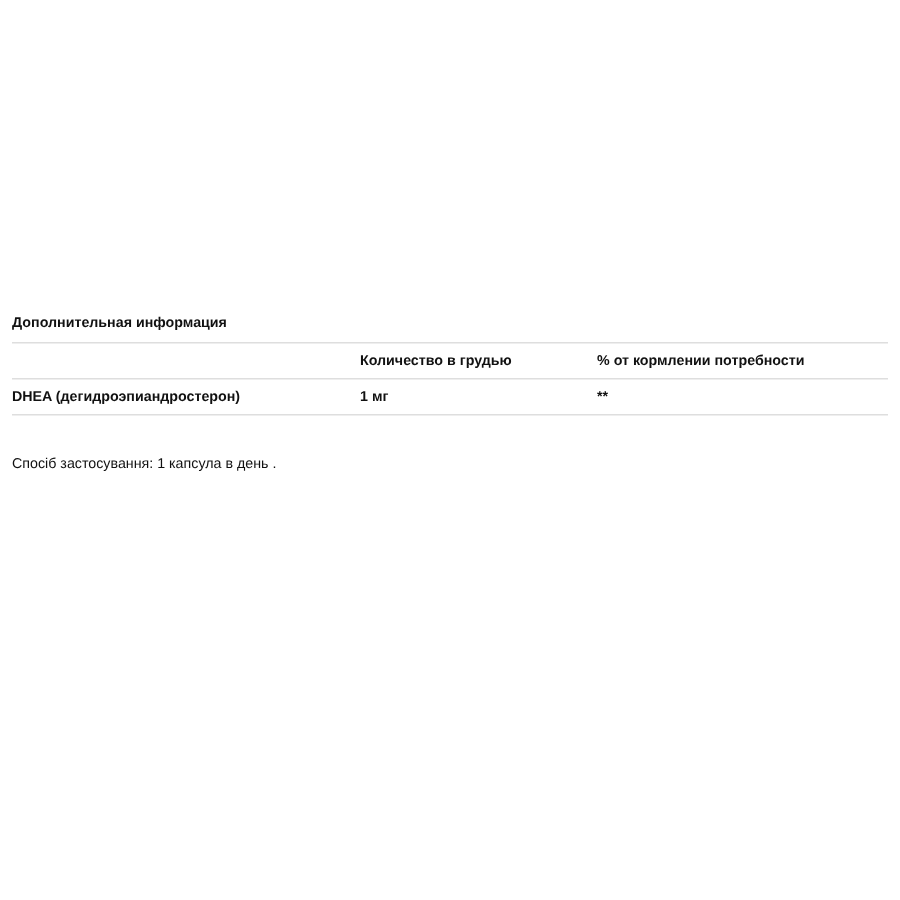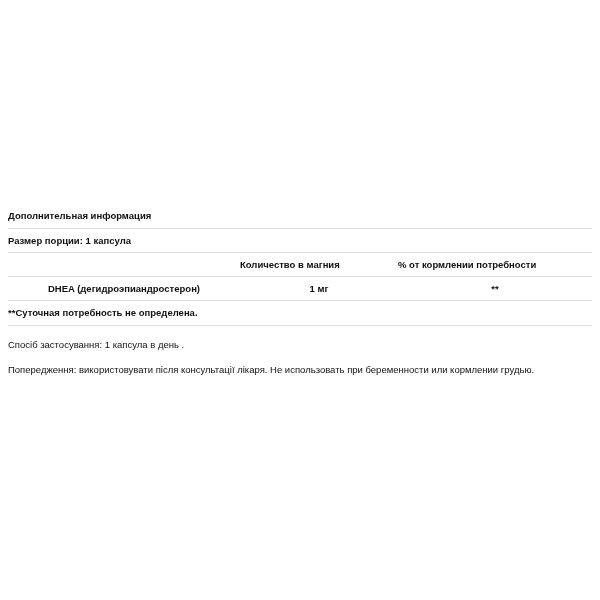--- a/index.html
+++ b/index.html
@@ -42,75 +42,70 @@
   }
   .supp-table td {
     font-size: 9.5px;
     padding: 6px 0 6px 0;
     vertical-align: top;
     border-bottom: 1px solid #dedede;
   }
   .col-name { width: 232px; }
   .col-amt  { width: 158px; }
   .col-dv   { width: 194px; }
-  .bold { font-weight: bold; text-align: center; }
+  .bold { font-weight: bold; }
   .row-serving td {
     font-weight: bold;
   }
   .row-headers td {
     font-weight: bold;
   }
   .footnote {
     font-size: 9.5px;
     font-weight: bold;
     padding: 6px 0 7px 0;
     border-bottom: 1px solid #dedede;
   }
   .para {
     font-size: 9.5px;
     line-height: 1.35;
     margin: 12px 0 0 0;
     color: #111;
   }
   .para.first {
-    margin-top: 13px;
+    margin-top: 27px;
   }
 </style>
 </head>
 <body>
 
 <div class="page">
   <div class="content">
 
     <div class="section-title">Дополнительная информация</div>
 
     <table class="supp-table">
       <colgroup>
         <col class="col-name">
         <col class="col-amt">
         <col class="col-dv">
       </colgroup>
       <tbody>
-        <tr class="row-serving">
-          <td colspan="3">Размер порции: 1 капсула</td>
-        </tr>
         <tr class="row-headers">
           <td></td>
-          <td>Количество в магния</td>
+          <td>Количество в грудью</td>
           <td>% от кормлении потребности</td>
         </tr>
         <tr>
           <td class="bold">DHEA (дегидроэпиандростерон)</td>
           <td class="bold">1 мг</td>
           <td class="bold">**</td>
         </tr>
       </tbody>
     </table>
 
-    <div class="footnote">**Суточная потребность не определена.</div>
 
     <p class="para first">Спосіб застосування: 1 капсула в день .</p>
 
 
-    <p class="para">Попередження: використовувати після консультації лікаря. Не использовать при беременности или кормлении грудью.</p>
 
   </div>
 </div>
 
 </body></html>

